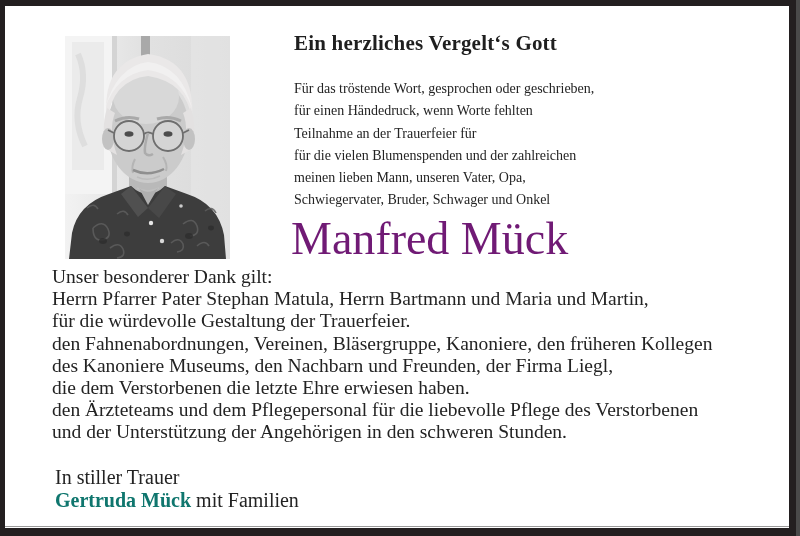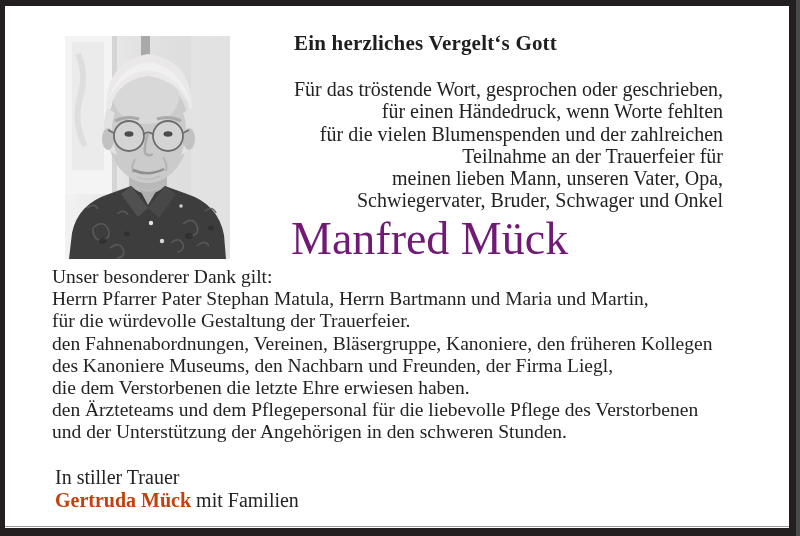--- a/index.html
+++ b/index.html
@@ -40,24 +40,23 @@
     margin: 0;
     font-size: 21px;
     font-weight: bold;
     letter-spacing: 0.2px;
     white-space: nowrap;
     color: #1f1f1f;
   }
   .intro {
     position: absolute;
     left: 289px; top: 72px;
-    font-size: 20px;
+    font-size: 14px;
     line-height: 22.3px;
     white-space: nowrap;
-    text-align: right;
   }
   .name {
     position: absolute;
     left: 286px; top: 209px;
     font-size: 46px;
     line-height: 48px;
     white-space: nowrap;
     color: #701a75;
   }
   .thanks {
@@ -68,21 +67,21 @@
     white-space: nowrap;
   }
   .signature {
     position: absolute;
     left: 50px; right: 3px; top: 460px;
     text-align: left;
     font-size: 20px;
     line-height: 22.5px;
     white-space: nowrap;
   }
-  .signature strong { font-weight: bold; color: #c2410c; margin-top: 28px; }
+  .signature strong { font-weight: bold; color: #0f766e; margin-top: 28px; }
 </style>
 </head>
 <body>
 
 <div class="stage">
   <div class="sheet">
 
     <figure class="photo">
       <svg viewBox="0 0 165 223" width="165" height="223" xmlns="http://www.w3.org/2000/svg">
         <defs>
@@ -147,22 +146,22 @@
         <circle cx="97" cy="205" r="2.2" fill="#d9d9d9"></circle>
         <circle cx="116" cy="170" r="1.8" fill="#cccccc"></circle>
       </svg>
     </figure>
 
     <h1 class="header">Ein herzliches Vergelt‘s Gott</h1>
 
     <div class="intro">
       <div>Für das tröstende Wort, gesprochen oder geschrieben,</div>
       <div>für einen Händedruck, wenn Worte fehlten</div>
+      <div>Teilnahme an der Trauerfeier für</div>
       <div>für die vielen Blumenspenden und der zahlreichen</div>
-      <div>Teilnahme an der Trauerfeier für</div>
       <div>meinen lieben Mann, unseren Vater, Opa,</div>
       <div>Schwiegervater, Bruder, Schwager und Onkel</div>
     </div>
 
     <div class="name">Manfred Mück</div>
 
     <div class="thanks">
       <div>Unser besonderer Dank gilt:</div>
       <div>Herrn Pfarrer Pater Stephan Matula, Herrn Bartmann und Maria und Martin,</div>
       <div>für die würdevolle Gestaltung der Trauerfeier.</div>

